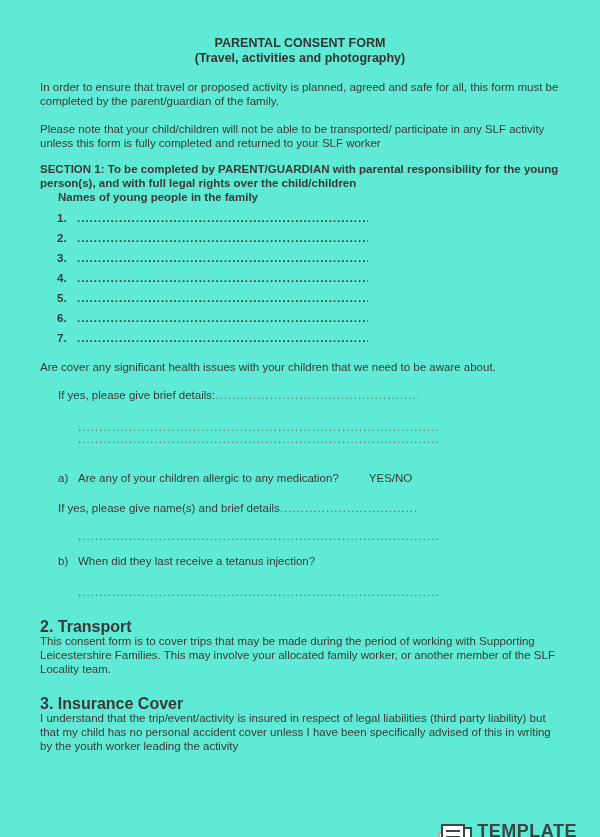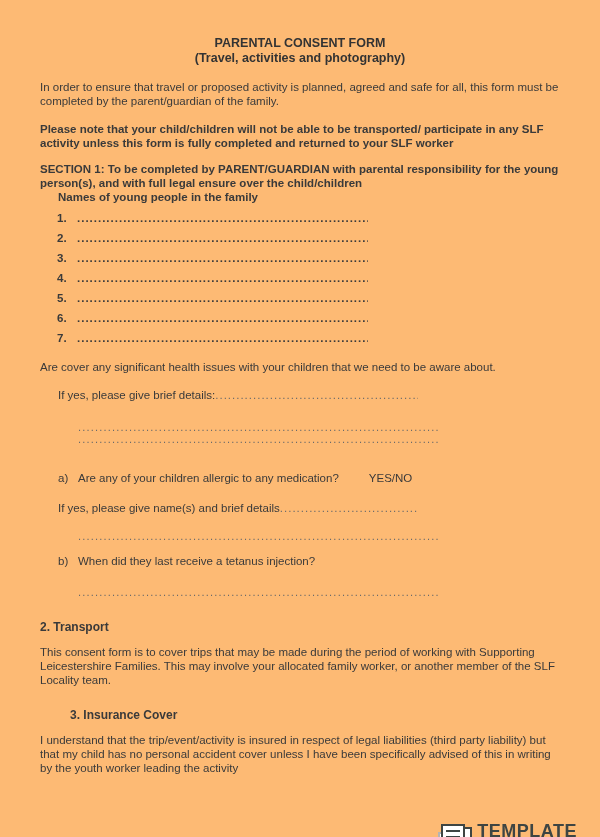--- a/index.html
+++ b/index.html
@@ -5,34 +5,34 @@
   html, body {
     margin: 0;
     padding: 0;
     background: #ffffff;
   }
   .page {
     position: relative;
     width: 600px;
     height: 837px;
     margin: 0 auto;
-    background: #fdba74;
+    background: #5eead4;
     box-sizing: border-box;
     padding: 36px 40px 0 40px;
     font-family: "Liberation Sans", sans-serif;
     font-size: 11.5px;
     line-height: 14px;
     color: #3a3a3a;
     overflow: hidden;
   }
   .center { text-align: center; }
   .title-block { line-height: 15px; font-size: 12.5px; font-weight: bold; color: #333; }
   p { margin: 0; }
   .intro { margin-top: 14px; }
-  .note { margin-top: 14px; font-weight: bold; }
+  .note { margin-top: 14px; font-weight: normal; }
   .section1 { margin-top: 12px; font-weight: bold; }
   .names-heading { margin-left: 18px; font-weight: bold; }
   .names-list { margin-top: 4px; margin-left: 17px; }
   .name-row { display: flex; align-items: baseline; height: 20px; line-height: 20px; }
   .name-row .num { font-weight: bold; width: 20px; flex: none; }
   .dots {
     display: inline-block;
     overflow: hidden;
     white-space: nowrap;
     vertical-align: bottom;
@@ -68,23 +68,23 @@
   .dl-after-b { margin-top: 18px; }
   .qa-row {
     margin-left: 18px;
     margin-top: 26px;
     display: flex;
     align-items: baseline;
   }
   .qa-row .qlabel { width: 20px; flex: none; }
   .qa-row .yesno { margin-left: 30px; }
   .qb-row { margin-top: 12px; }
-  .sec-heading { margin-top: 22px; font-weight: bold; font-size: 12px; }
-  .sec-heading.insurance { margin-top: 21px; margin-left: 30px; }
-  .sec-para { margin-top: 11px; }
+  .sec-heading { margin-top: 22px; font-weight: bold; font-size: 16px; }
+  .sec-heading.insurance { margin-top: 21px; }
+  .sec-para { }
   
   .logo {
     position: absolute;
     top: 823px;
     right: 23px;
     display: flex;
     align-items: flex-start;
   }
   .logo-icon { position: relative; width: 38px; height: 40px; flex: none; }
   .logo-page-back {
@@ -138,21 +138,21 @@
 
   <div class="title-block center">
     <div>PARENTAL CONSENT FORM</div>
     <div>(Travel, activities and photography)</div>
   </div>
 
   <p class="intro">In order to ensure that travel or proposed activity is planned, agreed and safe for all, this form must be completed by the parent/guardian of the family.</p>
 
   <p class="note">Please note that your child/children will not be able to be transported/ participate in any SLF activity unless this form is fully completed and returned to your SLF worker</p>
 
-  <p class="section1">SECTION 1: To be completed by PARENT/GUARDIAN with parental responsibility for the young person(s), and with full legal ensure over the child/children</p>
+  <p class="section1">SECTION 1: To be completed by PARENT/GUARDIAN with parental responsibility for the young person(s), and with full legal rights over the child/children</p>
 
   <div class="names-heading">Names of young people in the family</div>
 
   <div class="names-list">
     <div class="name-row">
       <span class="num">1.</span>
       <span class="dots">........................................................................................................................................................................</span>
     </div>
     <div class="name-row">
       <span class="num">2.</span>

